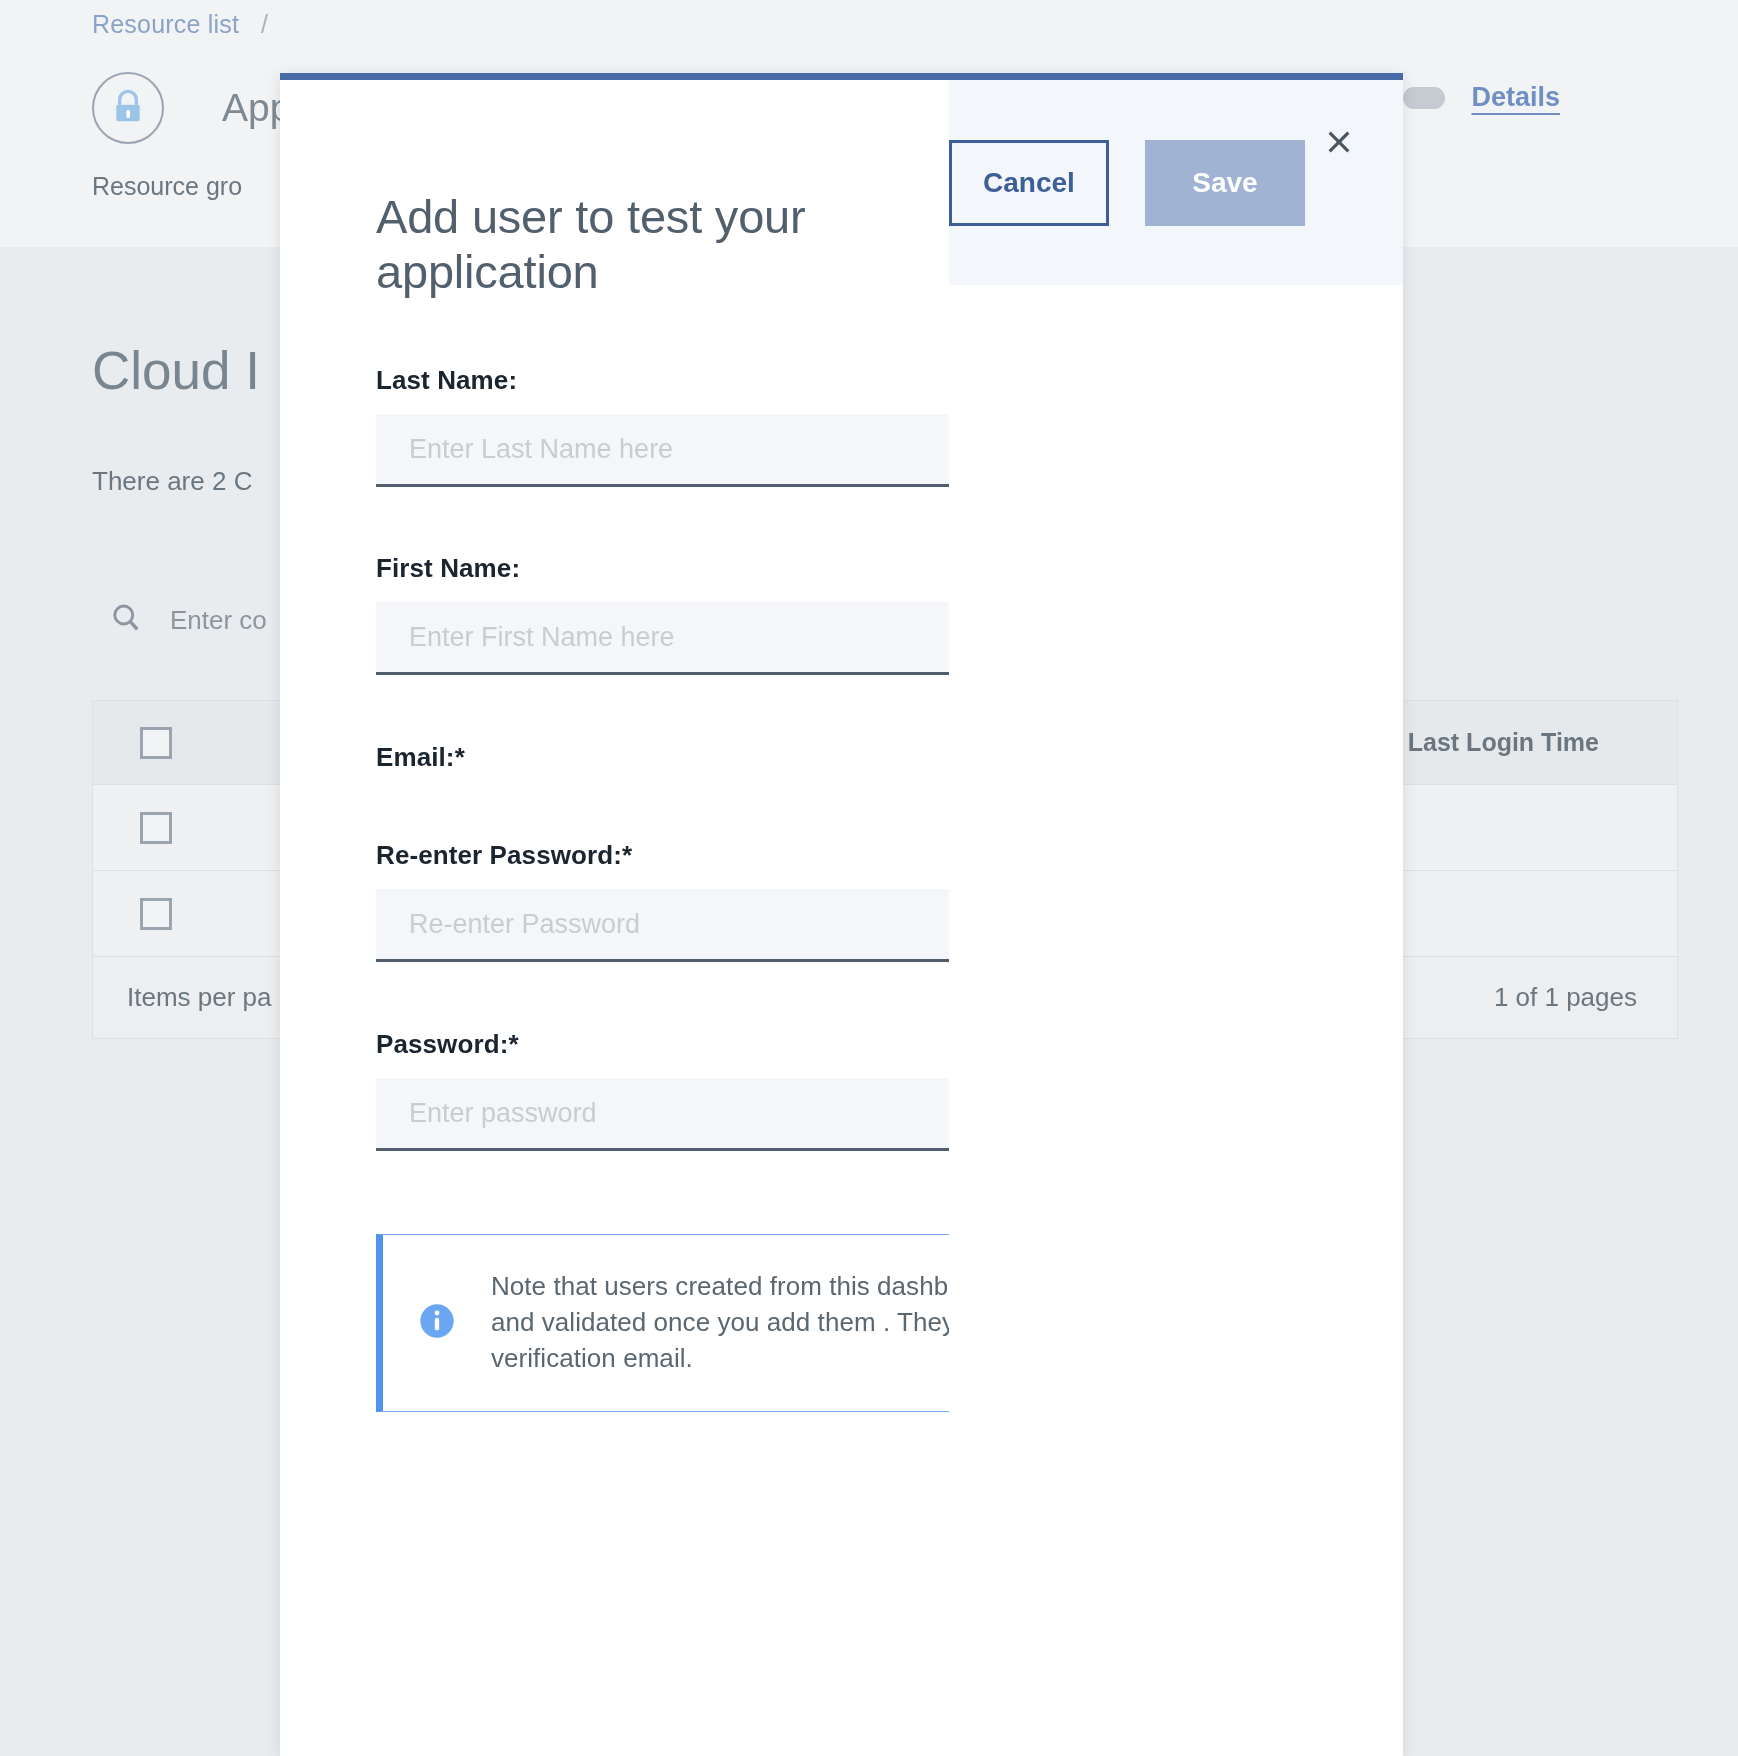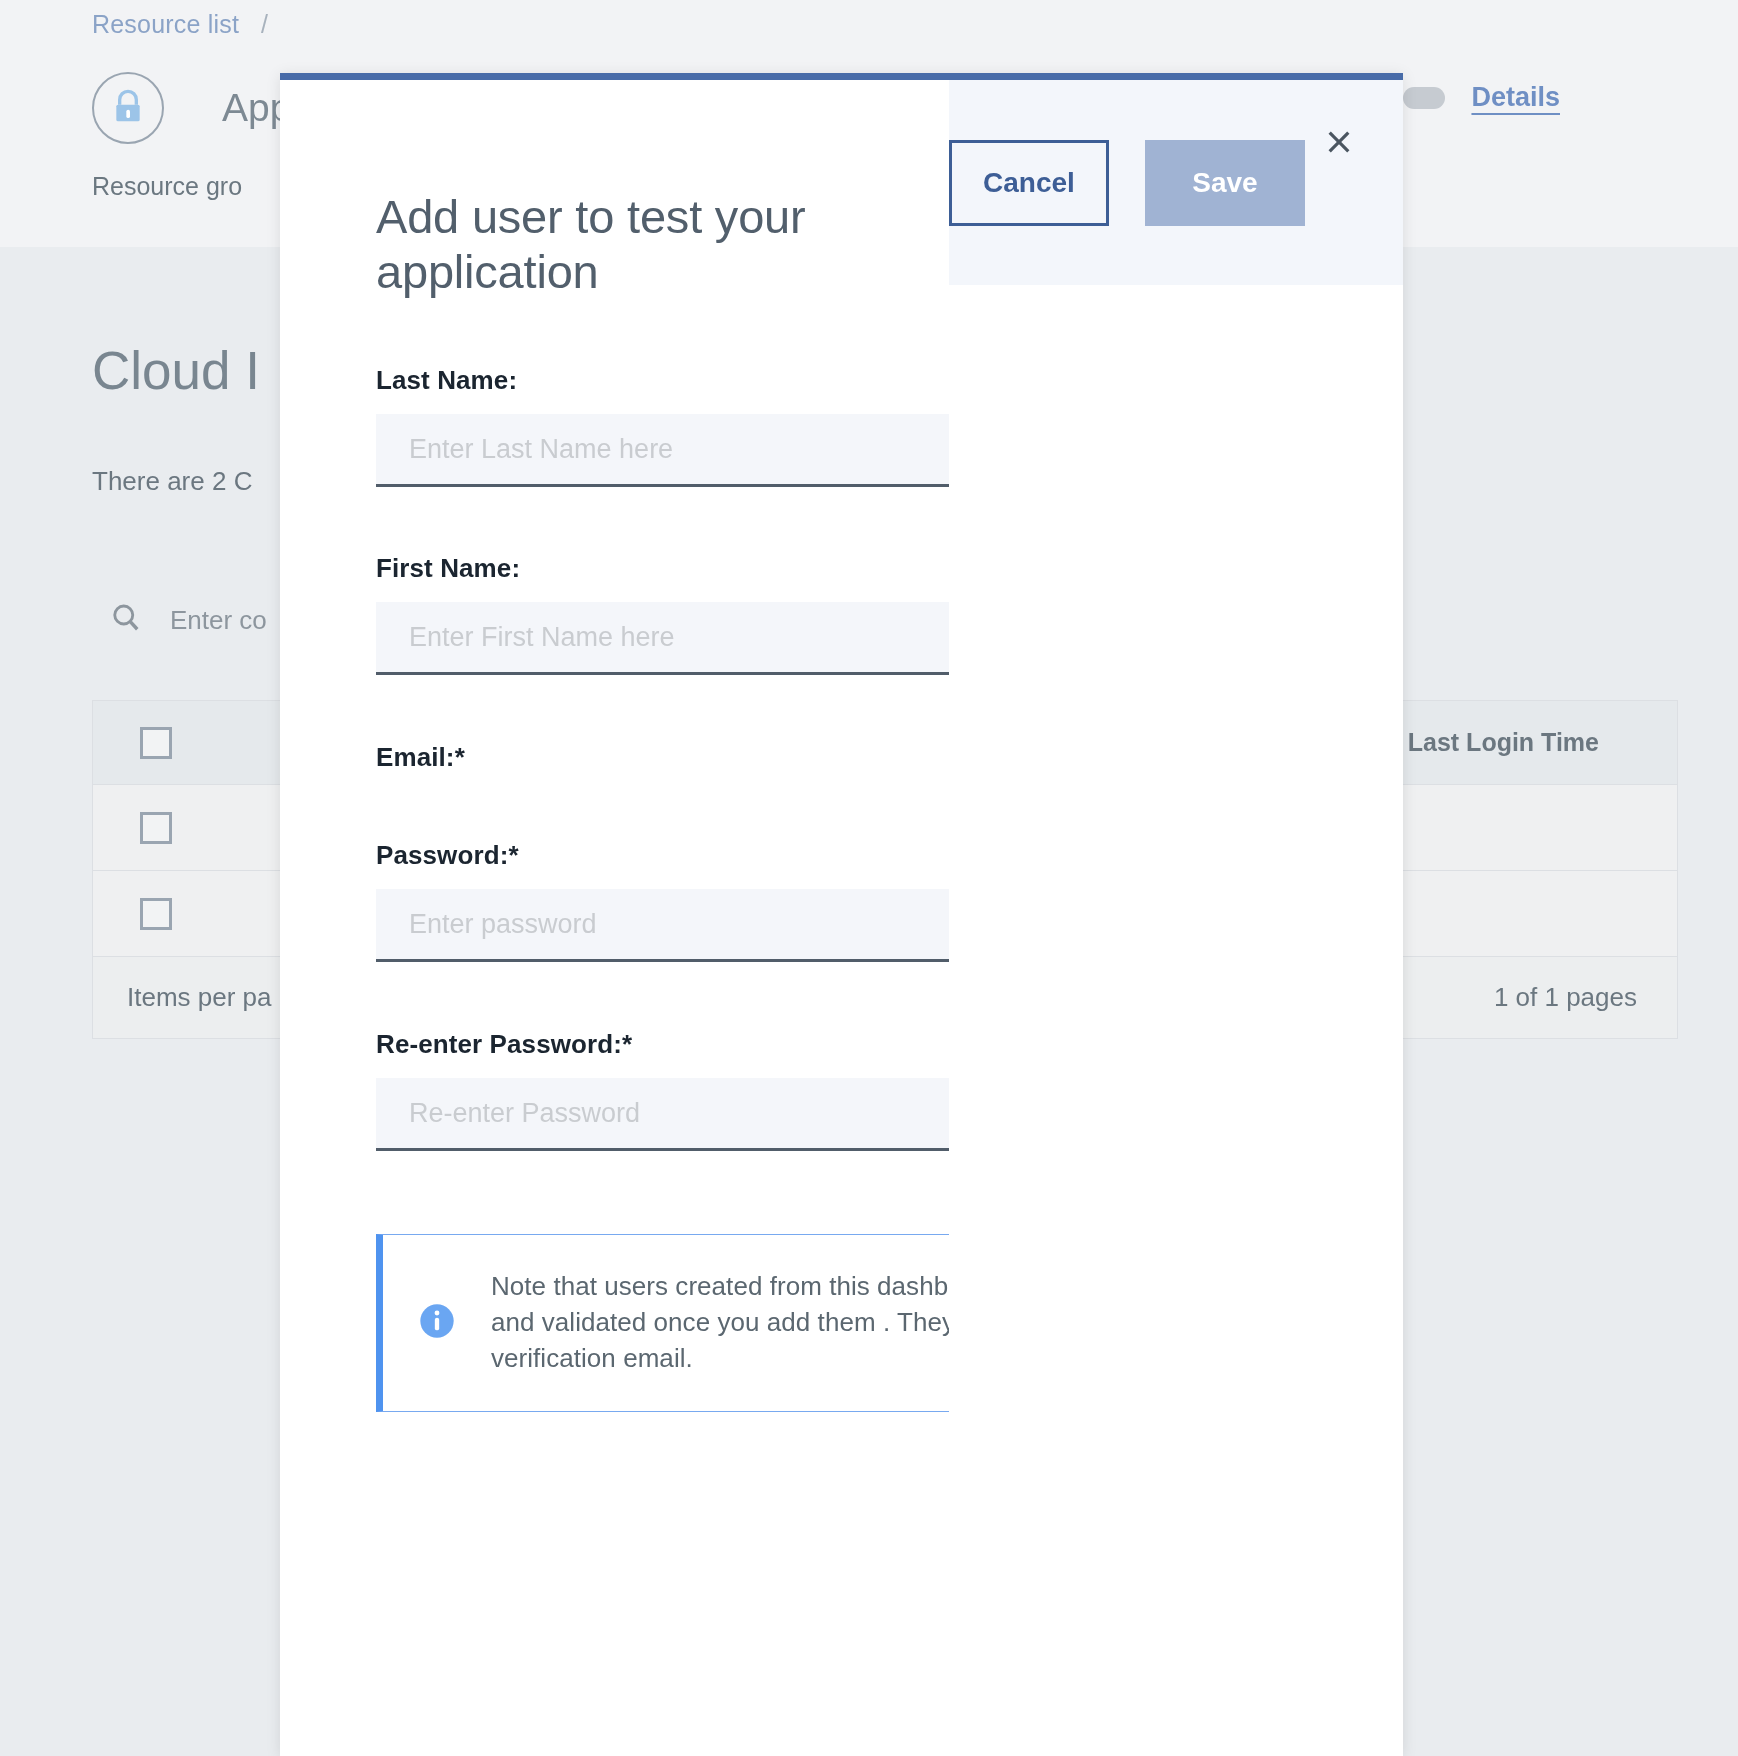--- a/index.html
+++ b/index.html
@@ -266,46 +266,46 @@
       <div class="field-label">First Name:</div>
       <div class="field-input narrow">
         <span class="field-ph">Enter First Name here</span>
       </div>
     </div>
 
     <div class="field f3">
       <div class="field-label">Email:*</div>
     </div>
 
+    <div class="field f5">
+      <div class="field-label">Re-enter Password:*</div>
+      <div class="field-input wide">
+        <span class="field-ph">Re-enter Password</span>
+        <span class="eye">
+          <svg width="34" height="34" viewBox="0 0 24 24" aria-hidden="true">
+            <path d="M1.8 12S5.6 5.8 12 5.8 22.2 12 22.2 12 18.4 18.2 12 18.2 1.8 12 1.8 12Z" fill="none" stroke="#40619b" stroke-width="1.7"></path>
+            <circle cx="12" cy="12" r="3.3" fill="none" stroke="#40619b" stroke-width="1.7"></circle>
+          </svg>
+        </span>
+      </div>
+    </div>
+
     <div class="field f4">
       <div class="field-label">Password:*</div>
       <div class="field-input wide">
         <span class="field-ph">Enter password</span>
         <span class="eye">
           <svg width="34" height="34" viewBox="0 0 24 24" aria-hidden="true">
             <path d="M1.8 12S5.6 5.8 12 5.8 22.2 12 22.2 12 18.4 18.2 12 18.2 1.8 12 1.8 12Z" fill="none" stroke="#40619b" stroke-width="1.7"></path>
             <circle cx="12" cy="12" r="3.3" fill="none" stroke="#40619b" stroke-width="1.7"></circle>
           </svg>
         </span>
       </div>
     </div>
 
-    <div class="field f5">
-      <div class="field-label">Re-enter Password:*</div>
-      <div class="field-input wide">
-        <span class="field-ph">Re-enter Password</span>
-        <span class="eye">
-          <svg width="34" height="34" viewBox="0 0 24 24" aria-hidden="true">
-            <path d="M1.8 12S5.6 5.8 12 5.8 22.2 12 22.2 12 18.4 18.2 12 18.2 1.8 12 1.8 12Z" fill="none" stroke="#40619b" stroke-width="1.7"></path>
-            <circle cx="12" cy="12" r="3.3" fill="none" stroke="#40619b" stroke-width="1.7"></circle>
-          </svg>
-        </span>
-      </div>
-    </div>
-
     <div class="note">
       <span class="note-icon">
         <svg width="40" height="40" viewBox="0 0 24 24" aria-hidden="true">
           <circle cx="12" cy="12" r="10" fill="#6aa6f2"></circle>
           <circle cx="12" cy="7.2" r="1.45" fill="#ffffff"></circle>
           <rect x="10.7" y="10" width="2.6" height="7.6" rx="1.3" fill="#ffffff"></rect>
         </svg>
       </span>
       <span class="note-text">Note that users created from this dashboard will be signed-up and validated once you add them . They will not receive a verification email.</span>
     </div>

